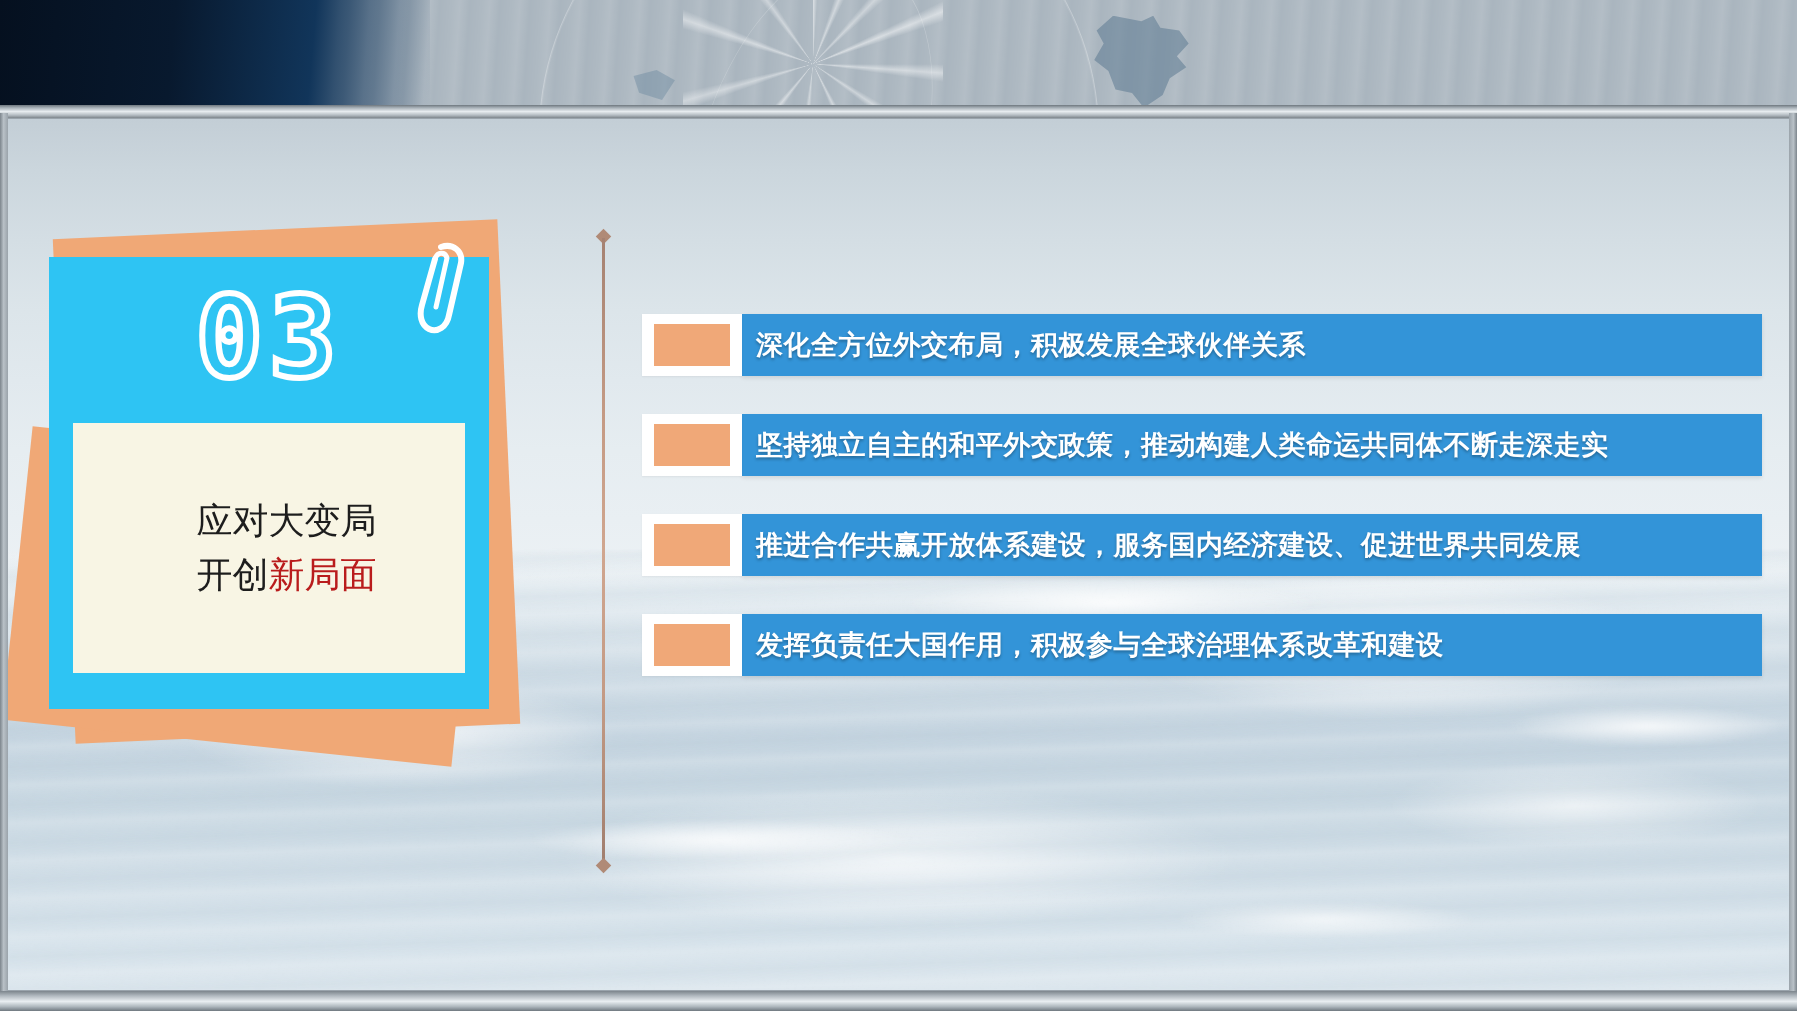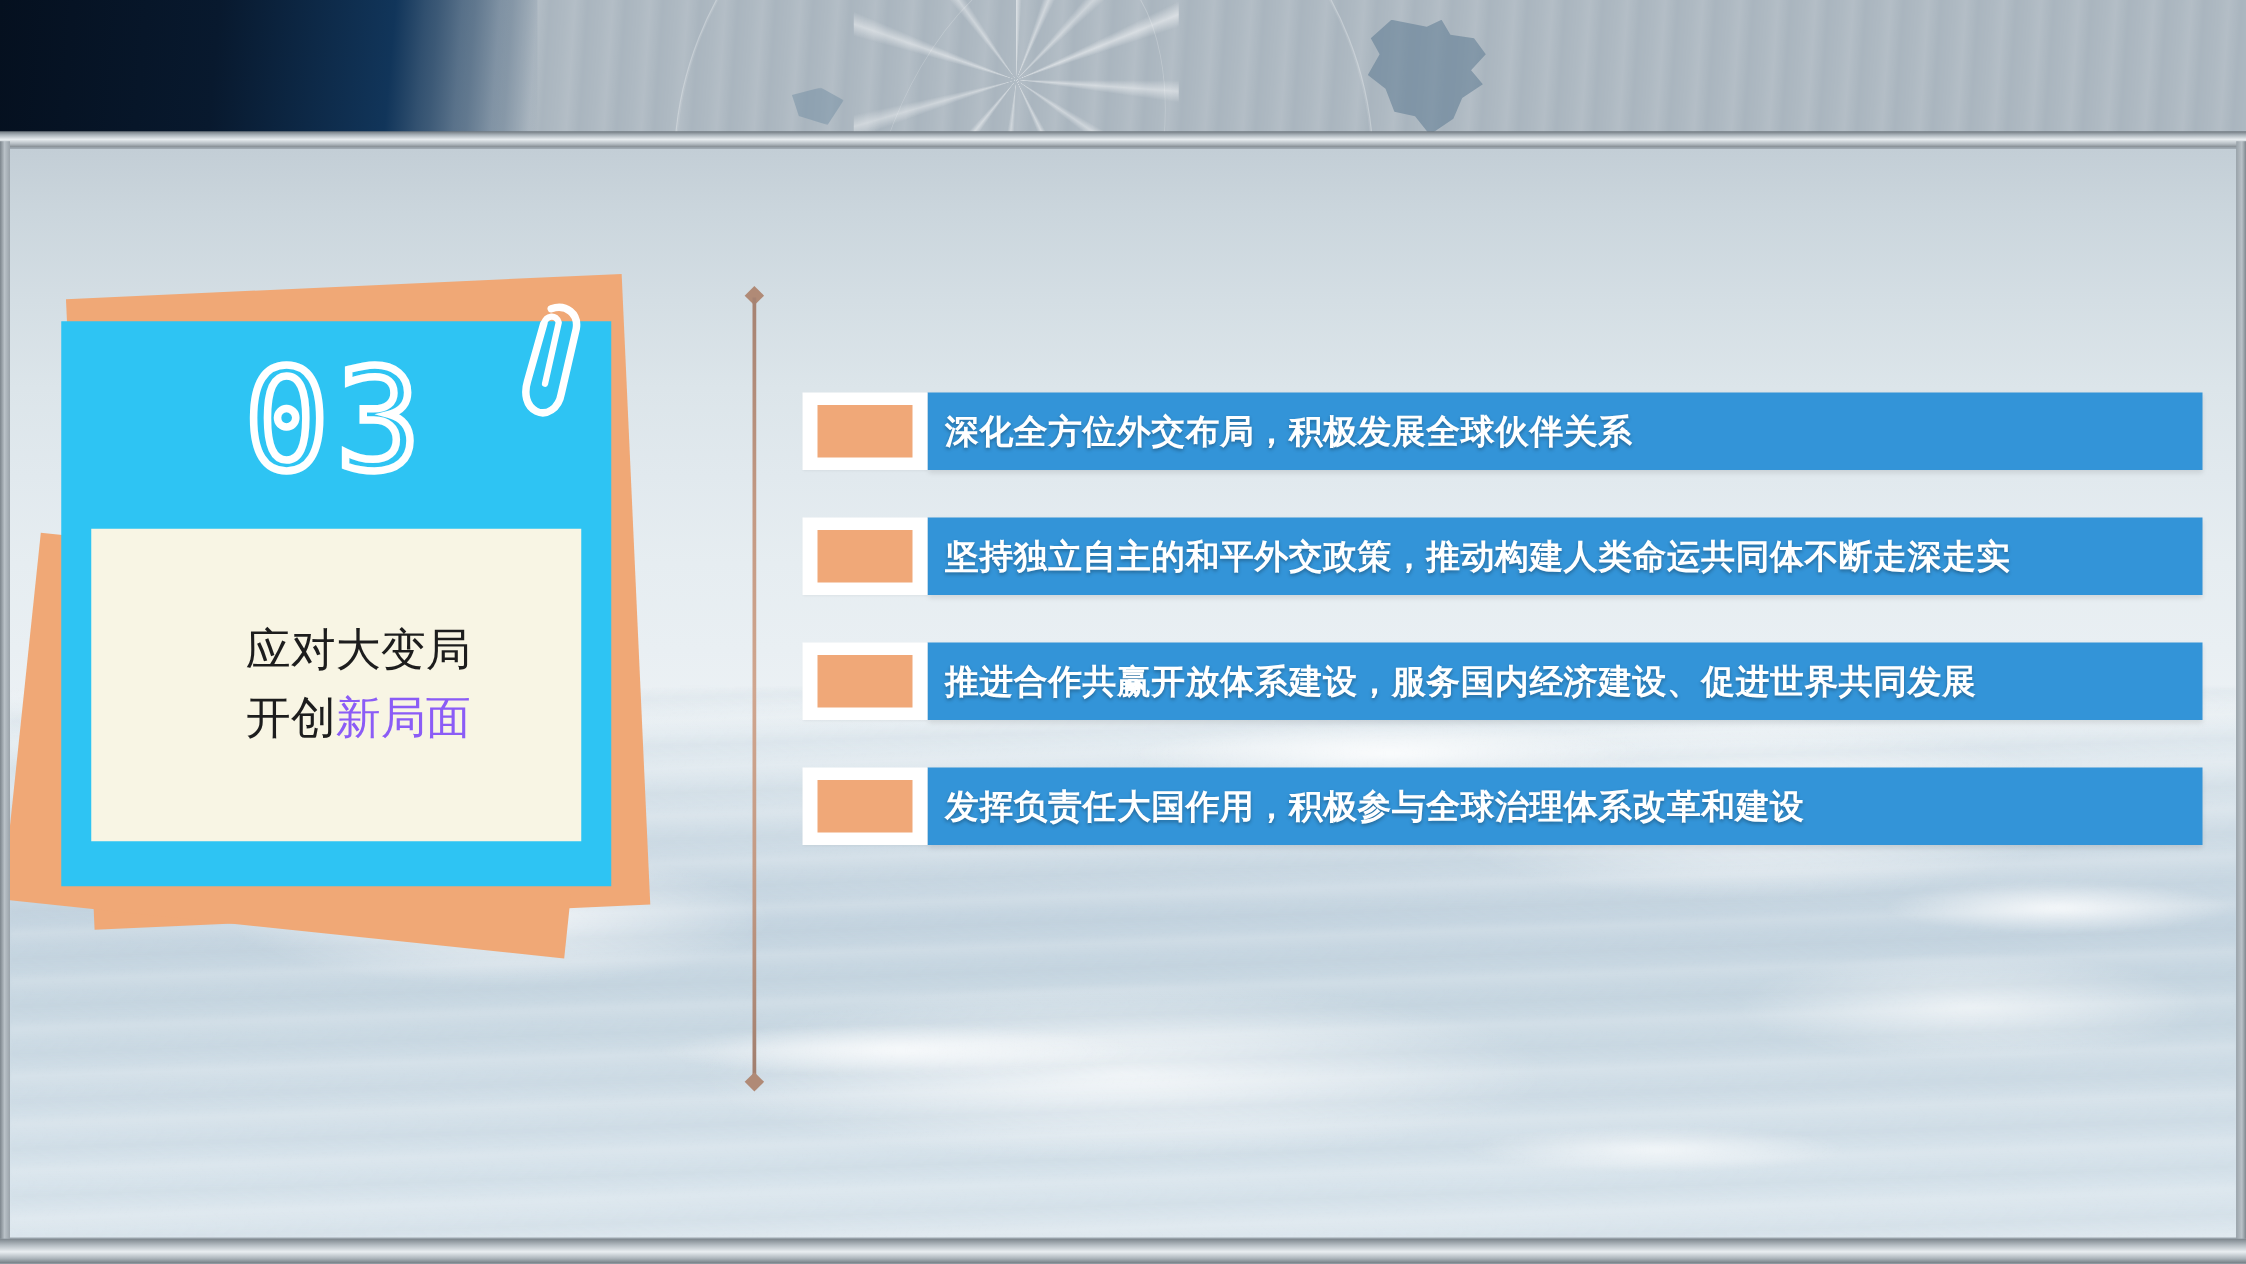--- a/index.html
+++ b/index.html
@@ -162,21 +162,21 @@
     position:absolute; left:41px; top:138px;
     width:440px; height:452px;
     background:#2ec4f3;
   }
 
   .num-03{
     position:absolute; left:0; right:0; top:24px;
     text-align:center;
     font-family:"DejaVu Sans Mono","Liberation Mono",monospace;
     font-size:112px; line-height:1;
-    font-weight:400;
+    font-weight:700;
     color:transparent;
     -webkit-text-stroke:6px #ffffff;
     letter-spacing:6px;
   }
 
   .paperclip{
     position:absolute; right:24px; top:-16px;
     width:54px; height:96px;
   }
 
@@ -188,21 +188,21 @@
     align-items:center; justify-content:center;
     gap:14px;
     padding-left:35px;
   }
   .cream-line{
     font-family:"DejaVu Sans","Liberation Sans",sans-serif;
     font-size:36px; line-height:1.1; color:#1d1d1d;
     white-space:nowrap;
   }
   .cream-line.spaced{ letter-spacing:9px; text-indent:9px; }
-  .cream-line .accent{ color:#8b5cf6; }
+  .cream-line .accent{ color:#b91c1c; }
 
   
   .divider{
     position:absolute; left:592px; top:112px;
     width:7px; height:640px;
   }
   .divider .stem{
     position:absolute; left:2px; top:7px; width:3px; height:626px;
     background:linear-gradient(180deg,#a58272 0%,#c49a84 28%,#d0a68f 50%,#c39a84 74%,#a07e6e 100%);
   }

